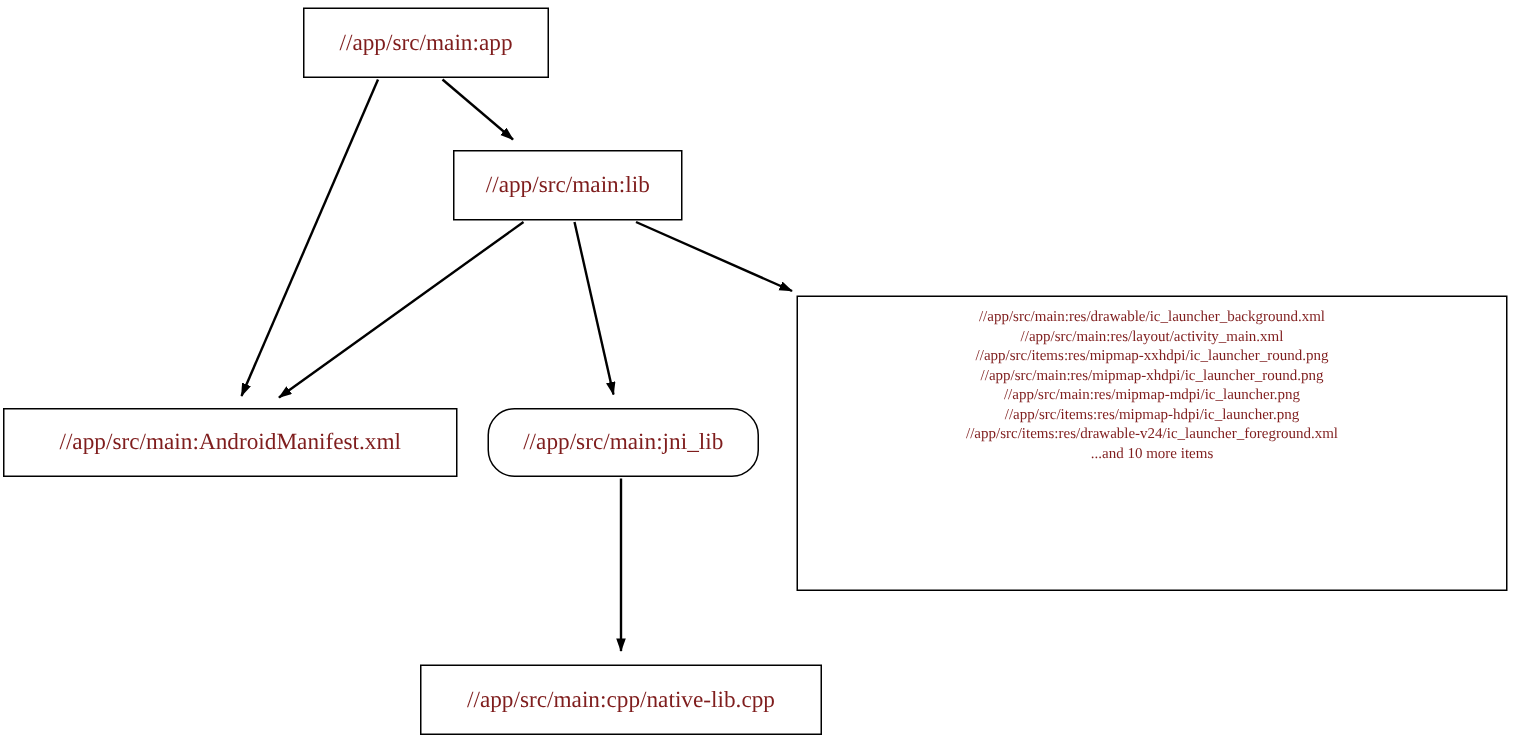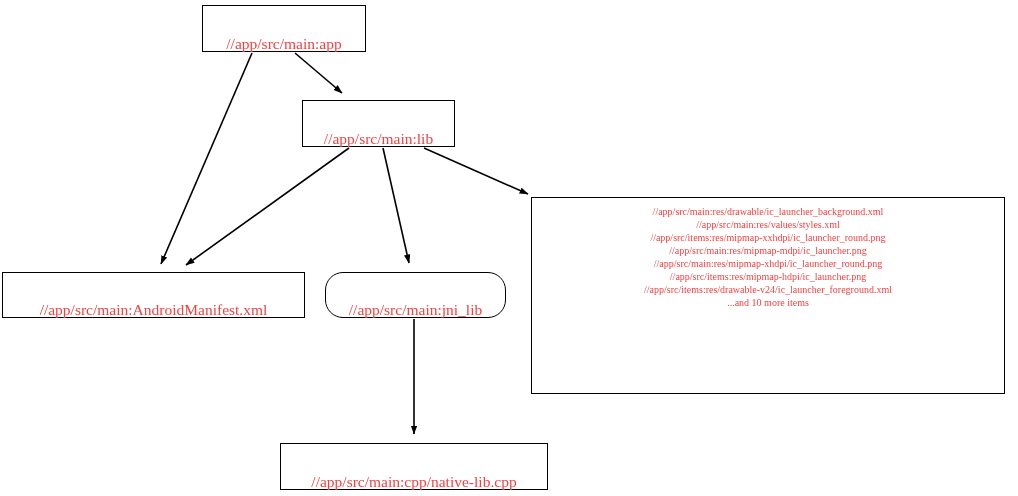--- a/index.html
+++ b/index.html
@@ -22,24 +22,24 @@
     width: 1018px;
     height: 496px;
     pointer-events: none;
   }
   .node {
     position: absolute;
     box-sizing: border-box;
     border: 1px solid #000000;
     background: #ffffff;
     display: flex;
-    align-items: flex-end;
+    align-items: center;
     justify-content: center;
     text-align: center;
-    color: #ef4444;
+    color: #7f1d1d;
     font-size: 15.5px;
     line-height: 1.0;
     white-space: nowrap;
   }
   .node.multiline {
     display: block;
     white-space: normal;
     padding-top: 7px;
     line-height: 1.30;
   }
@@ -101,22 +101,22 @@
   <div class="node" id="node-jni-lib" style="left:325px; top:272px; width:181px; height:46px;border-radius:18px;">
     <span>//app/src/main:jni_lib</span>
   </div>
 
   <div class="node" id="node-native-lib" style="left:280px; top:443px; width:268px; height:47px;">
     <span>//app/src/main:cpp/native-lib.cpp</span>
   </div>
 
   <div class="node multiline" id="node-resources" style="left:531px; top:197px; width:474px; height:197px;">
     <span class="node-line">//app/src/main:res/drawable/ic_launcher_background.xml</span>
-    <span class="node-line">//app/src/main:res/values/styles.xml</span>
+    <span class="node-line">//app/src/main:res/layout/activity_main.xml</span>
     <span class="node-line">//app/src/items:res/mipmap-xxhdpi/ic_launcher_round.png</span>
+    <span class="node-line">//app/src/main:res/mipmap-xhdpi/ic_launcher_round.png</span>
     <span class="node-line">//app/src/main:res/mipmap-mdpi/ic_launcher.png</span>
-    <span class="node-line">//app/src/main:res/mipmap-xhdpi/ic_launcher_round.png</span>
     <span class="node-line">//app/src/items:res/mipmap-hdpi/ic_launcher.png</span>
     <span class="node-line">//app/src/items:res/drawable-v24/ic_launcher_foreground.xml</span>
     <span class="node-line">...and 10 more items</span>
   </div>
 
 </div>
 
 </body></html>

